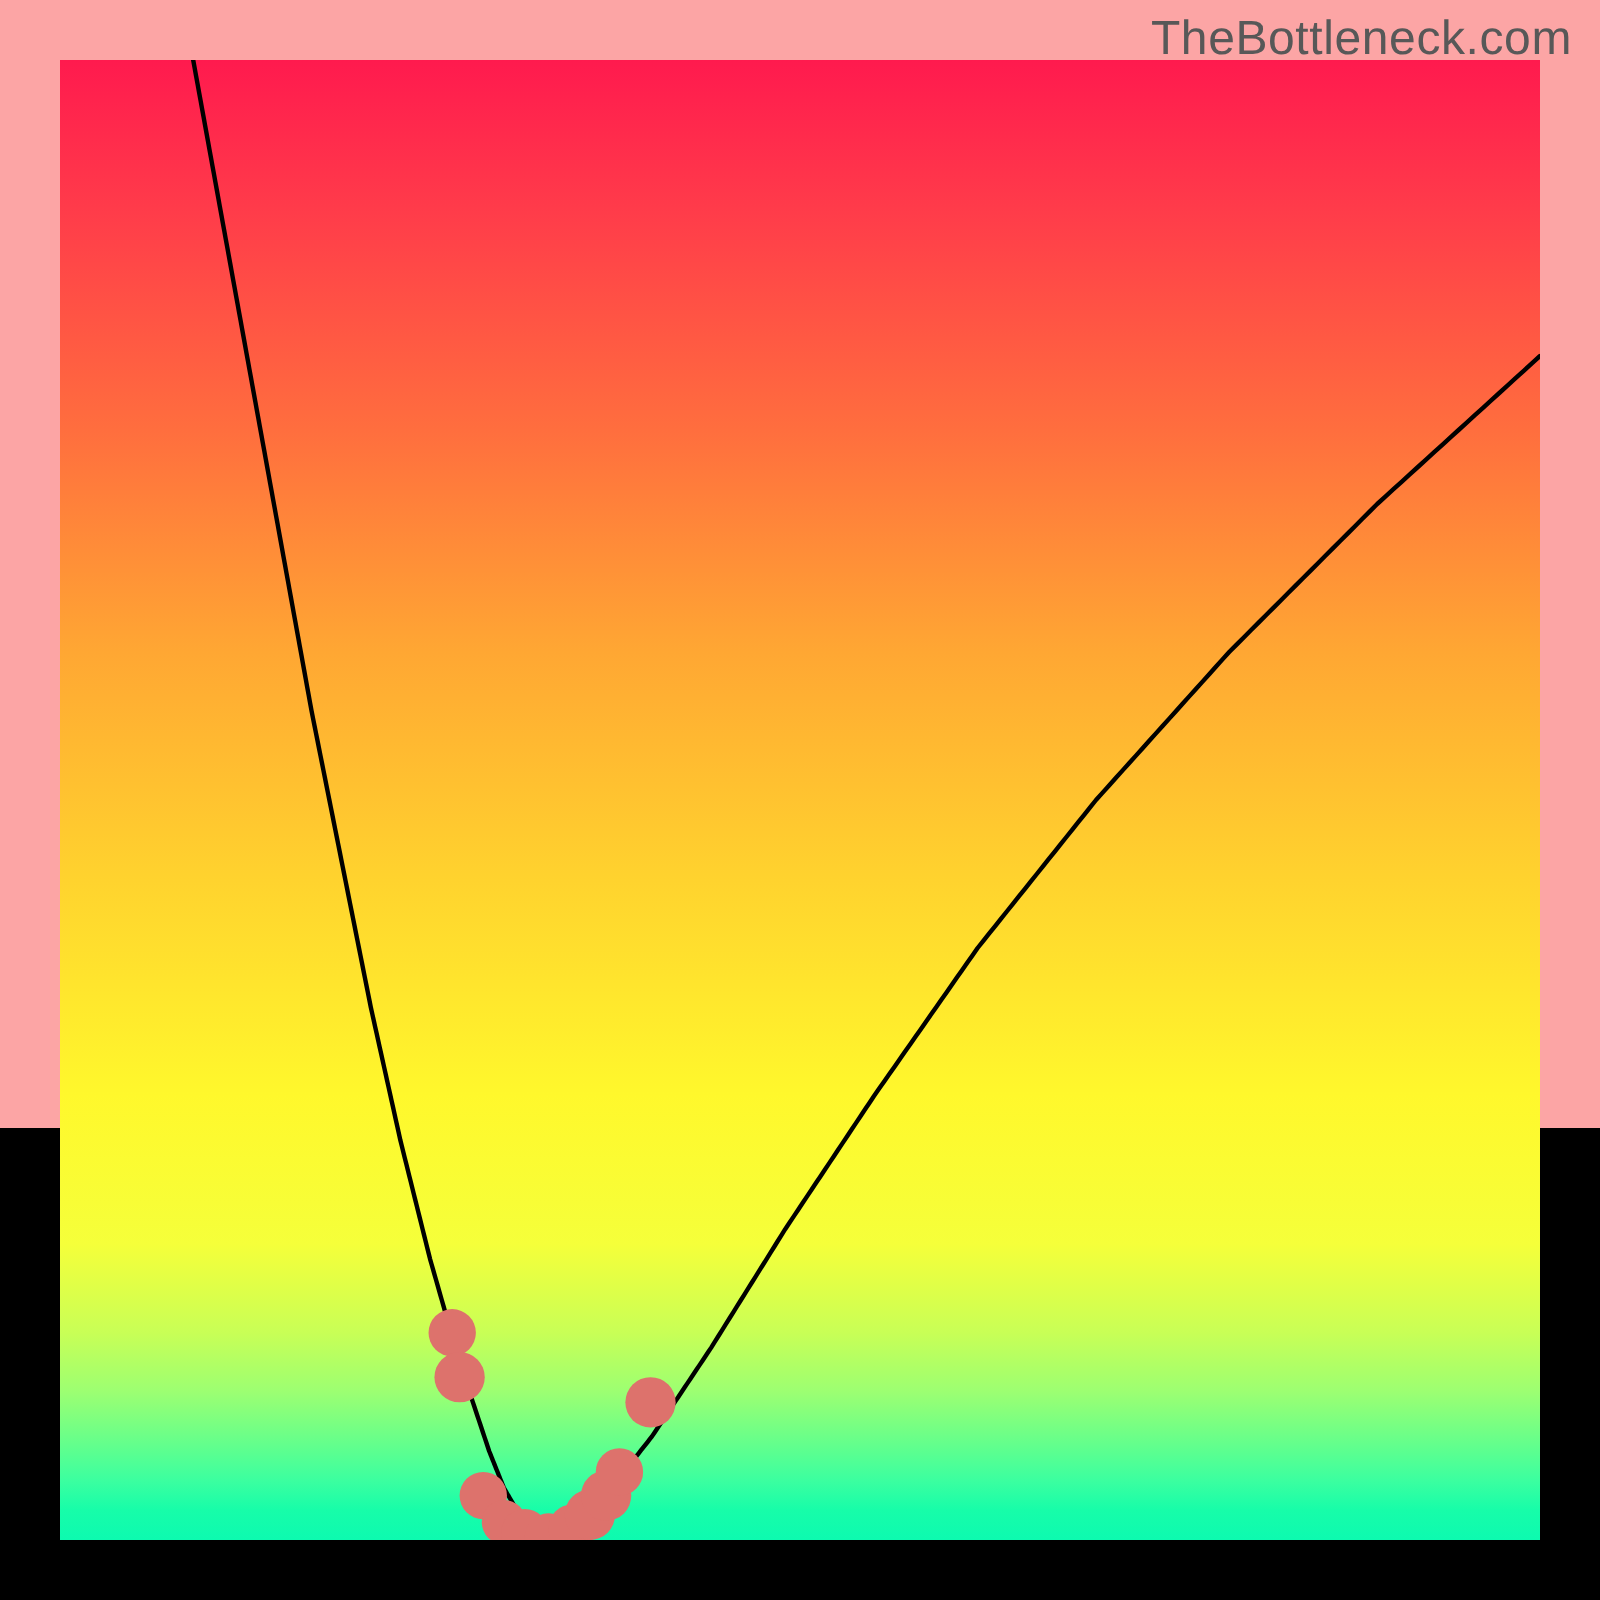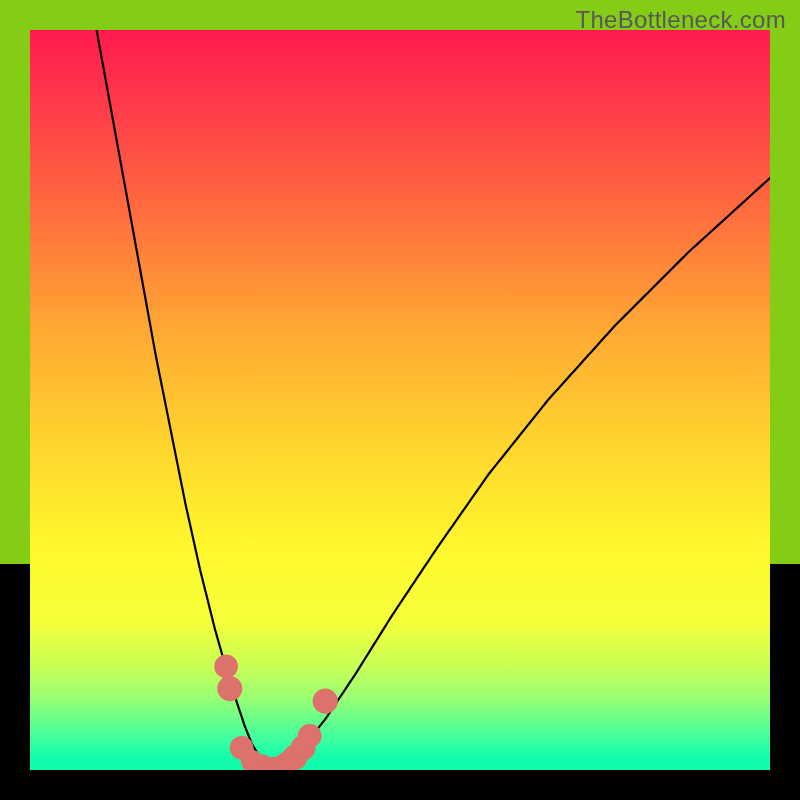--- a/index.html
+++ b/index.html
@@ -10,21 +10,21 @@
     background: #000;
     overflow: hidden;
     font-family: Arial, Helvetica, sans-serif;
   }
   .frame {
     position: absolute;
     left: 0;
     top: 0;
     width: 800px;
     height: 564px;
-    background: #84cc16;
+    background: #fca5a5;
   }
   .plot {
     position: absolute;
     left: 30px;
     top: 30px;
     width: 740px;
     height: 740px;
     background: linear-gradient(to bottom,
       #ff1a4e 0%,
       #ff3b4a 10%,

